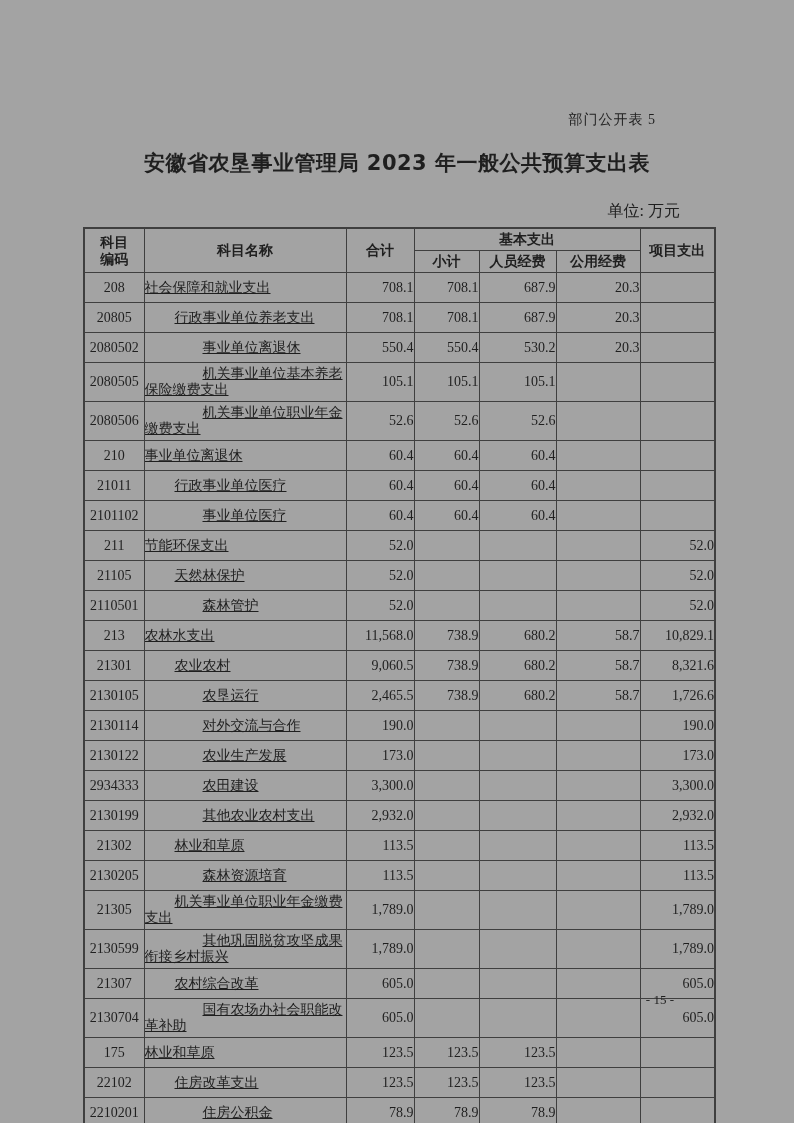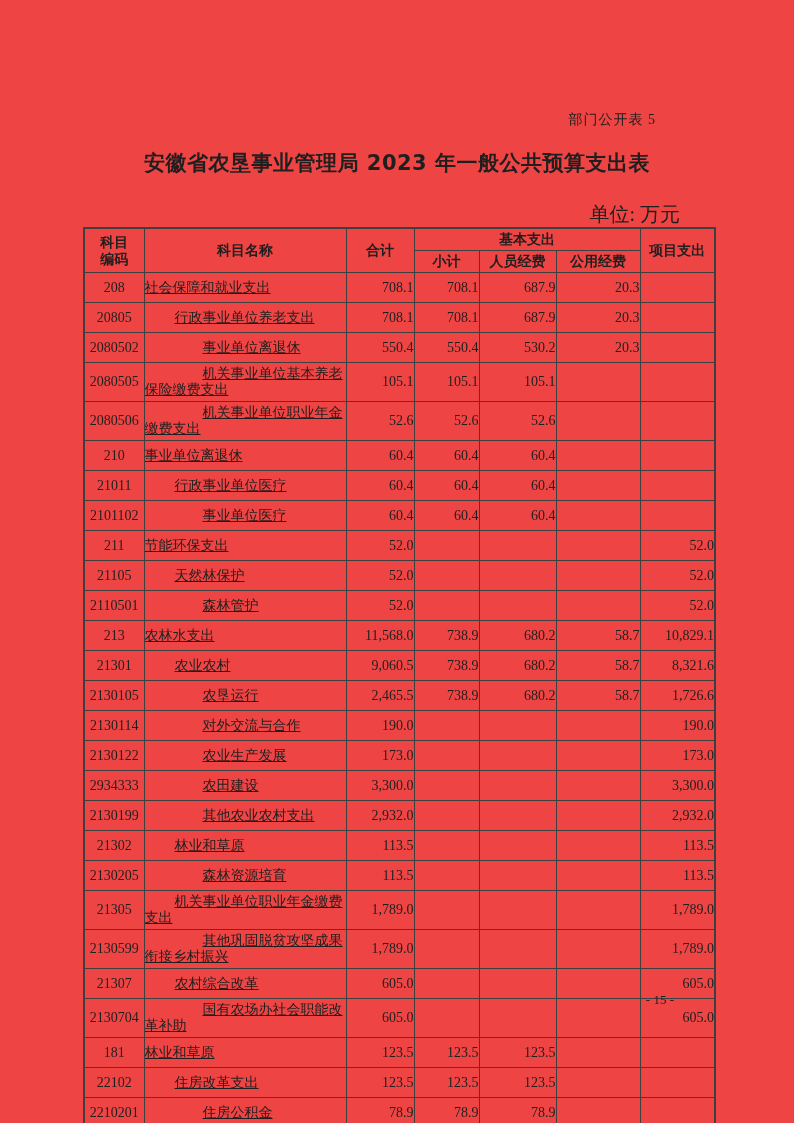--- a/index.html
+++ b/index.html
@@ -1,20 +1,20 @@
 <!DOCTYPE html>
 <html><head>
 <meta charset="utf-8">
 <style>
   html, body { margin: 0; padding: 0; background: #ffffff; }
   .page {
     position: relative;
     width: 794px;
     height: 1123px;
-    background: #ef4444;
+    background: #a3a3a3;
     font-family: "Liberation Serif", "DejaVu Serif", serif;
     color: #1f1f1f;
     overflow: hidden;
   }
   .doc-label {
     position: absolute;
     top: 111px;
     right: 138px;
     font-size: 14px;
     letter-spacing: 1px;
@@ -28,21 +28,21 @@
     margin: 0;
     font-size: 21px;
     font-weight: bold;
     font-family: "DejaVu Sans", "Liberation Sans", sans-serif;
     letter-spacing: 0.5px;
   }
   .unit-note {
     position: absolute;
     top: 201px;
     right: 114px;
-    font-size: 20px;
+    font-size: 16px;
   }
   table.budget {
     position: absolute;
     top: 227px;
     left: 83px;
     width: 631px;
     border-collapse: collapse;
     table-layout: fixed;
     border: 2px solid #3f3f3f;
   }
@@ -332,21 +332,21 @@
         <tr>
     <td class="cell-code">2130704</td>
     <td class="cell-name lvl3">国有农场办社会职能改革补助</td>
     <td class="cell-num">605.0</td>
     <td class="cell-num"></td>
     <td class="cell-num"></td>
     <td class="cell-num"></td>
     <td class="cell-num">605.0</td>
   </tr>
         <tr>
-    <td class="cell-code">181</td>
+    <td class="cell-code">175</td>
     <td class="cell-name lvl1">林业和草原</td>
     <td class="cell-num">123.5</td>
     <td class="cell-num">123.5</td>
     <td class="cell-num">123.5</td>
     <td class="cell-num"></td>
     <td class="cell-num"></td>
   </tr>
         <tr>
     <td class="cell-code">22102</td>
     <td class="cell-name lvl2">住房改革支出</td>

